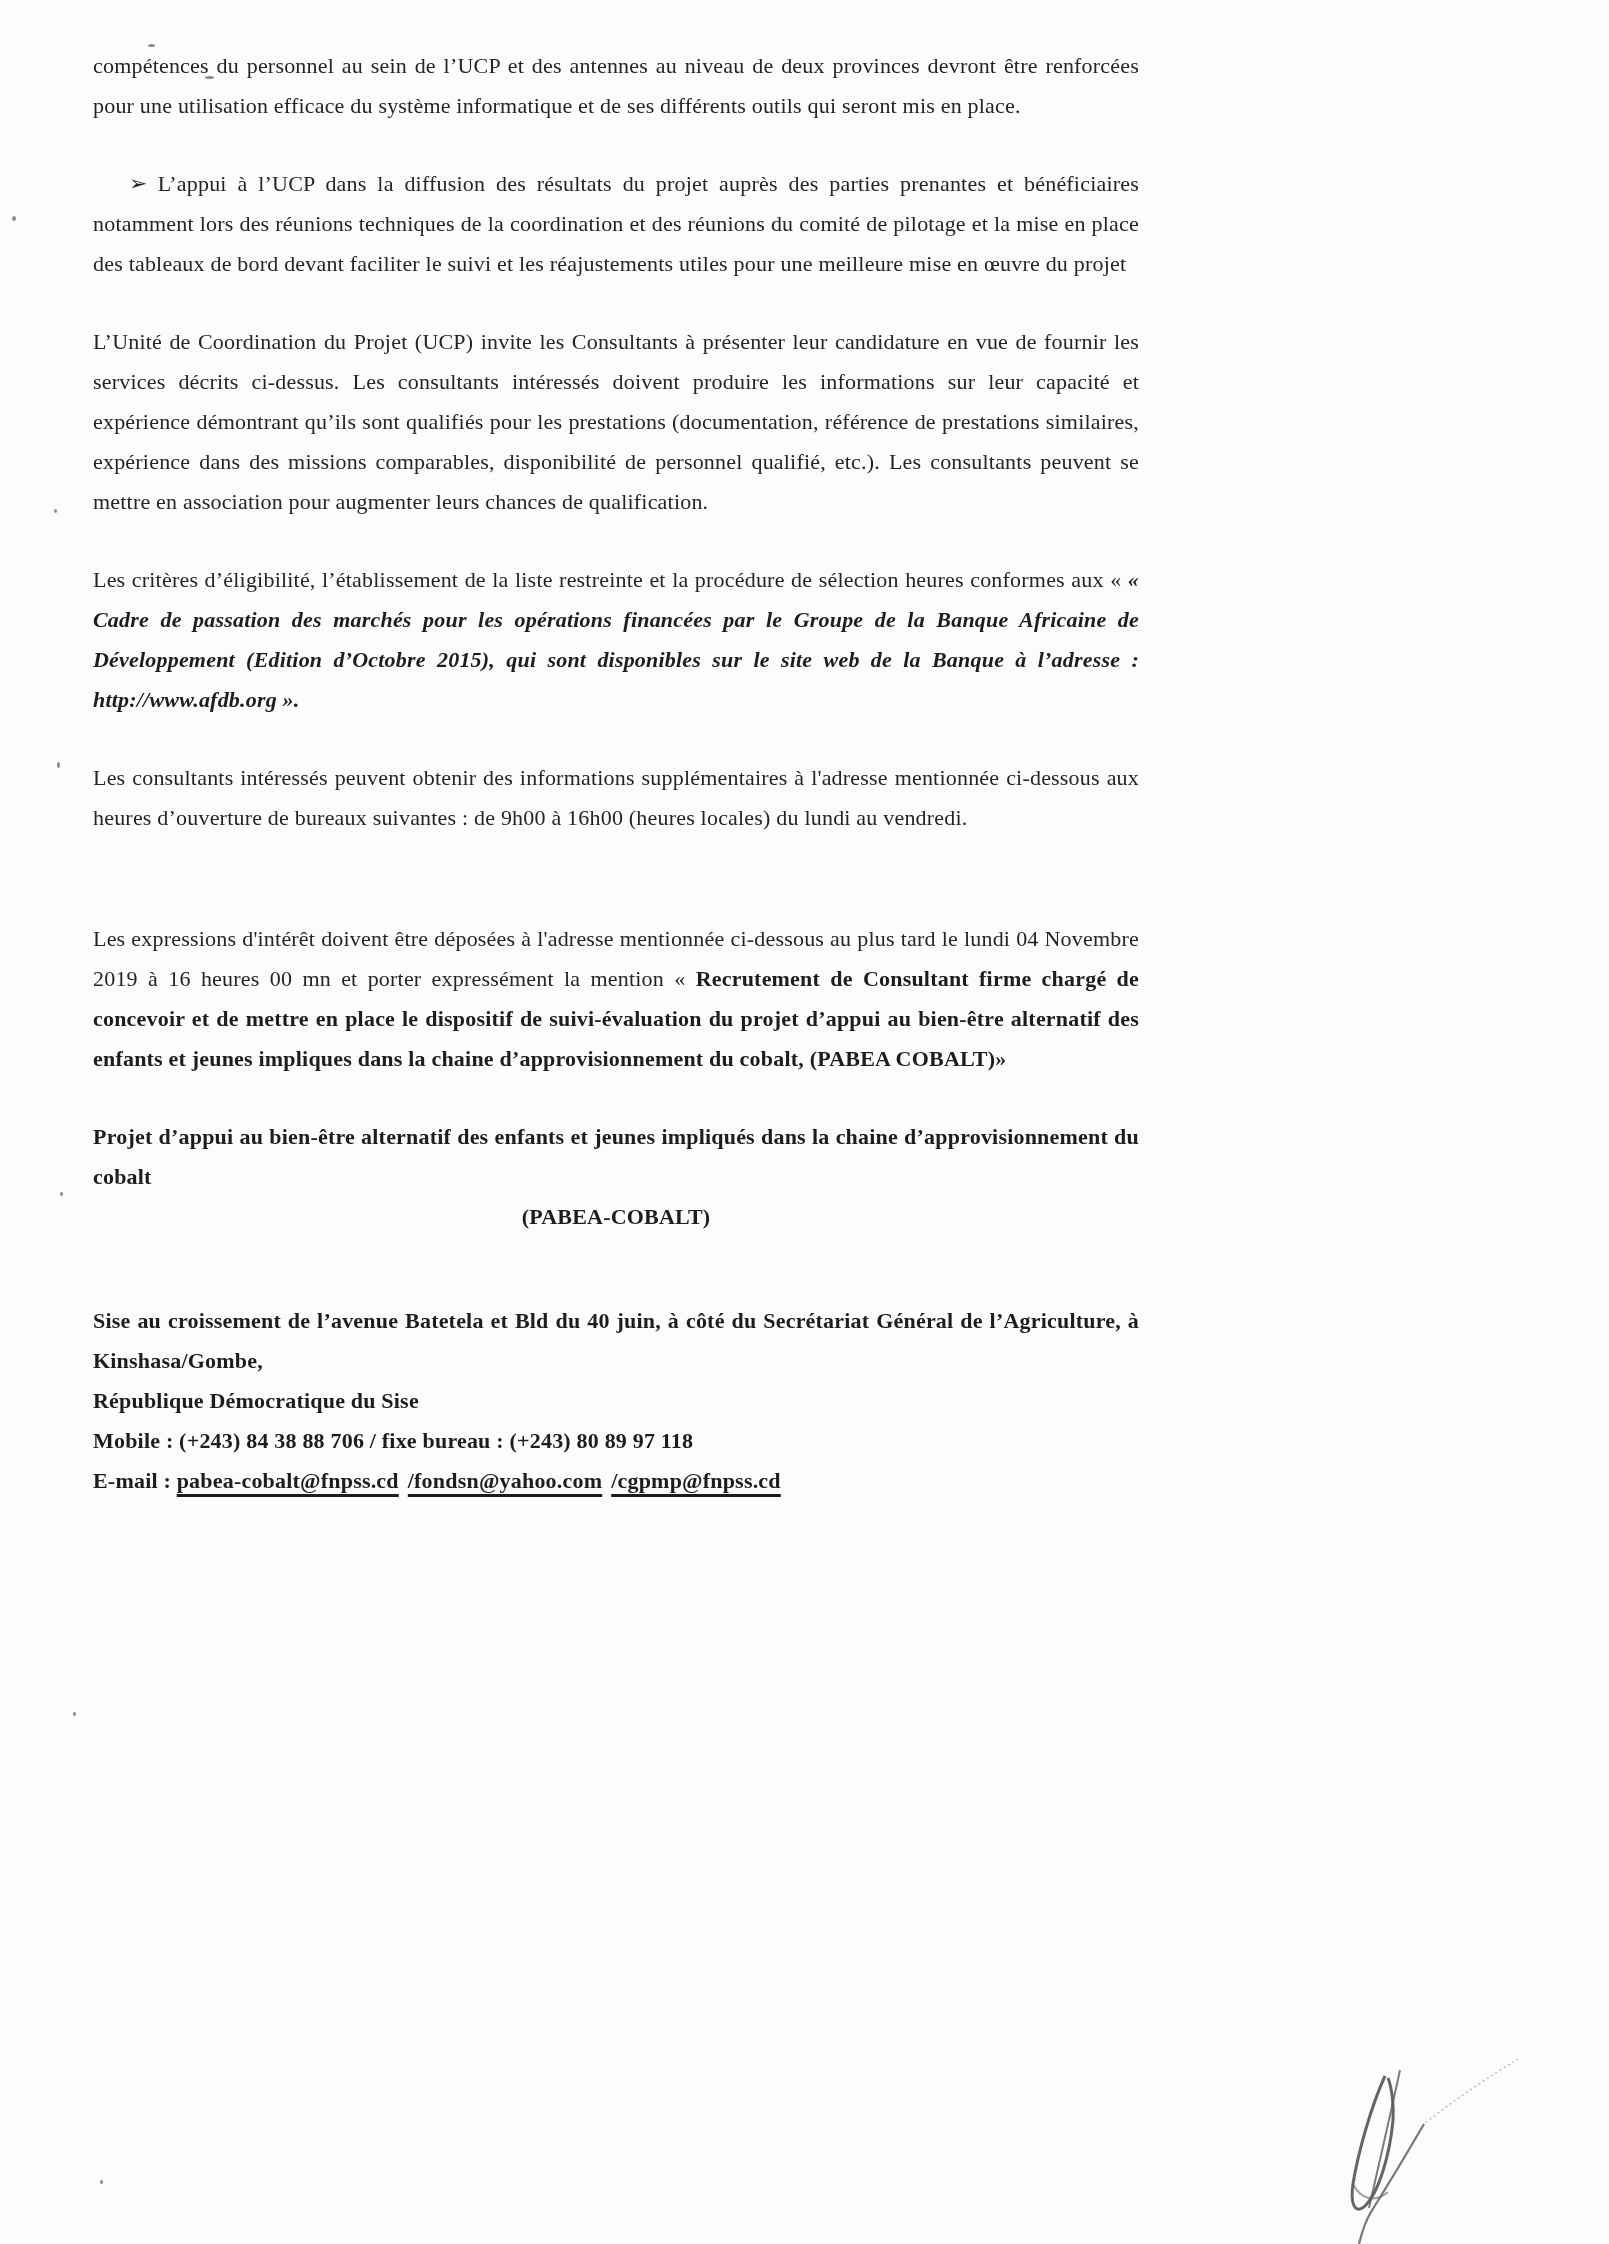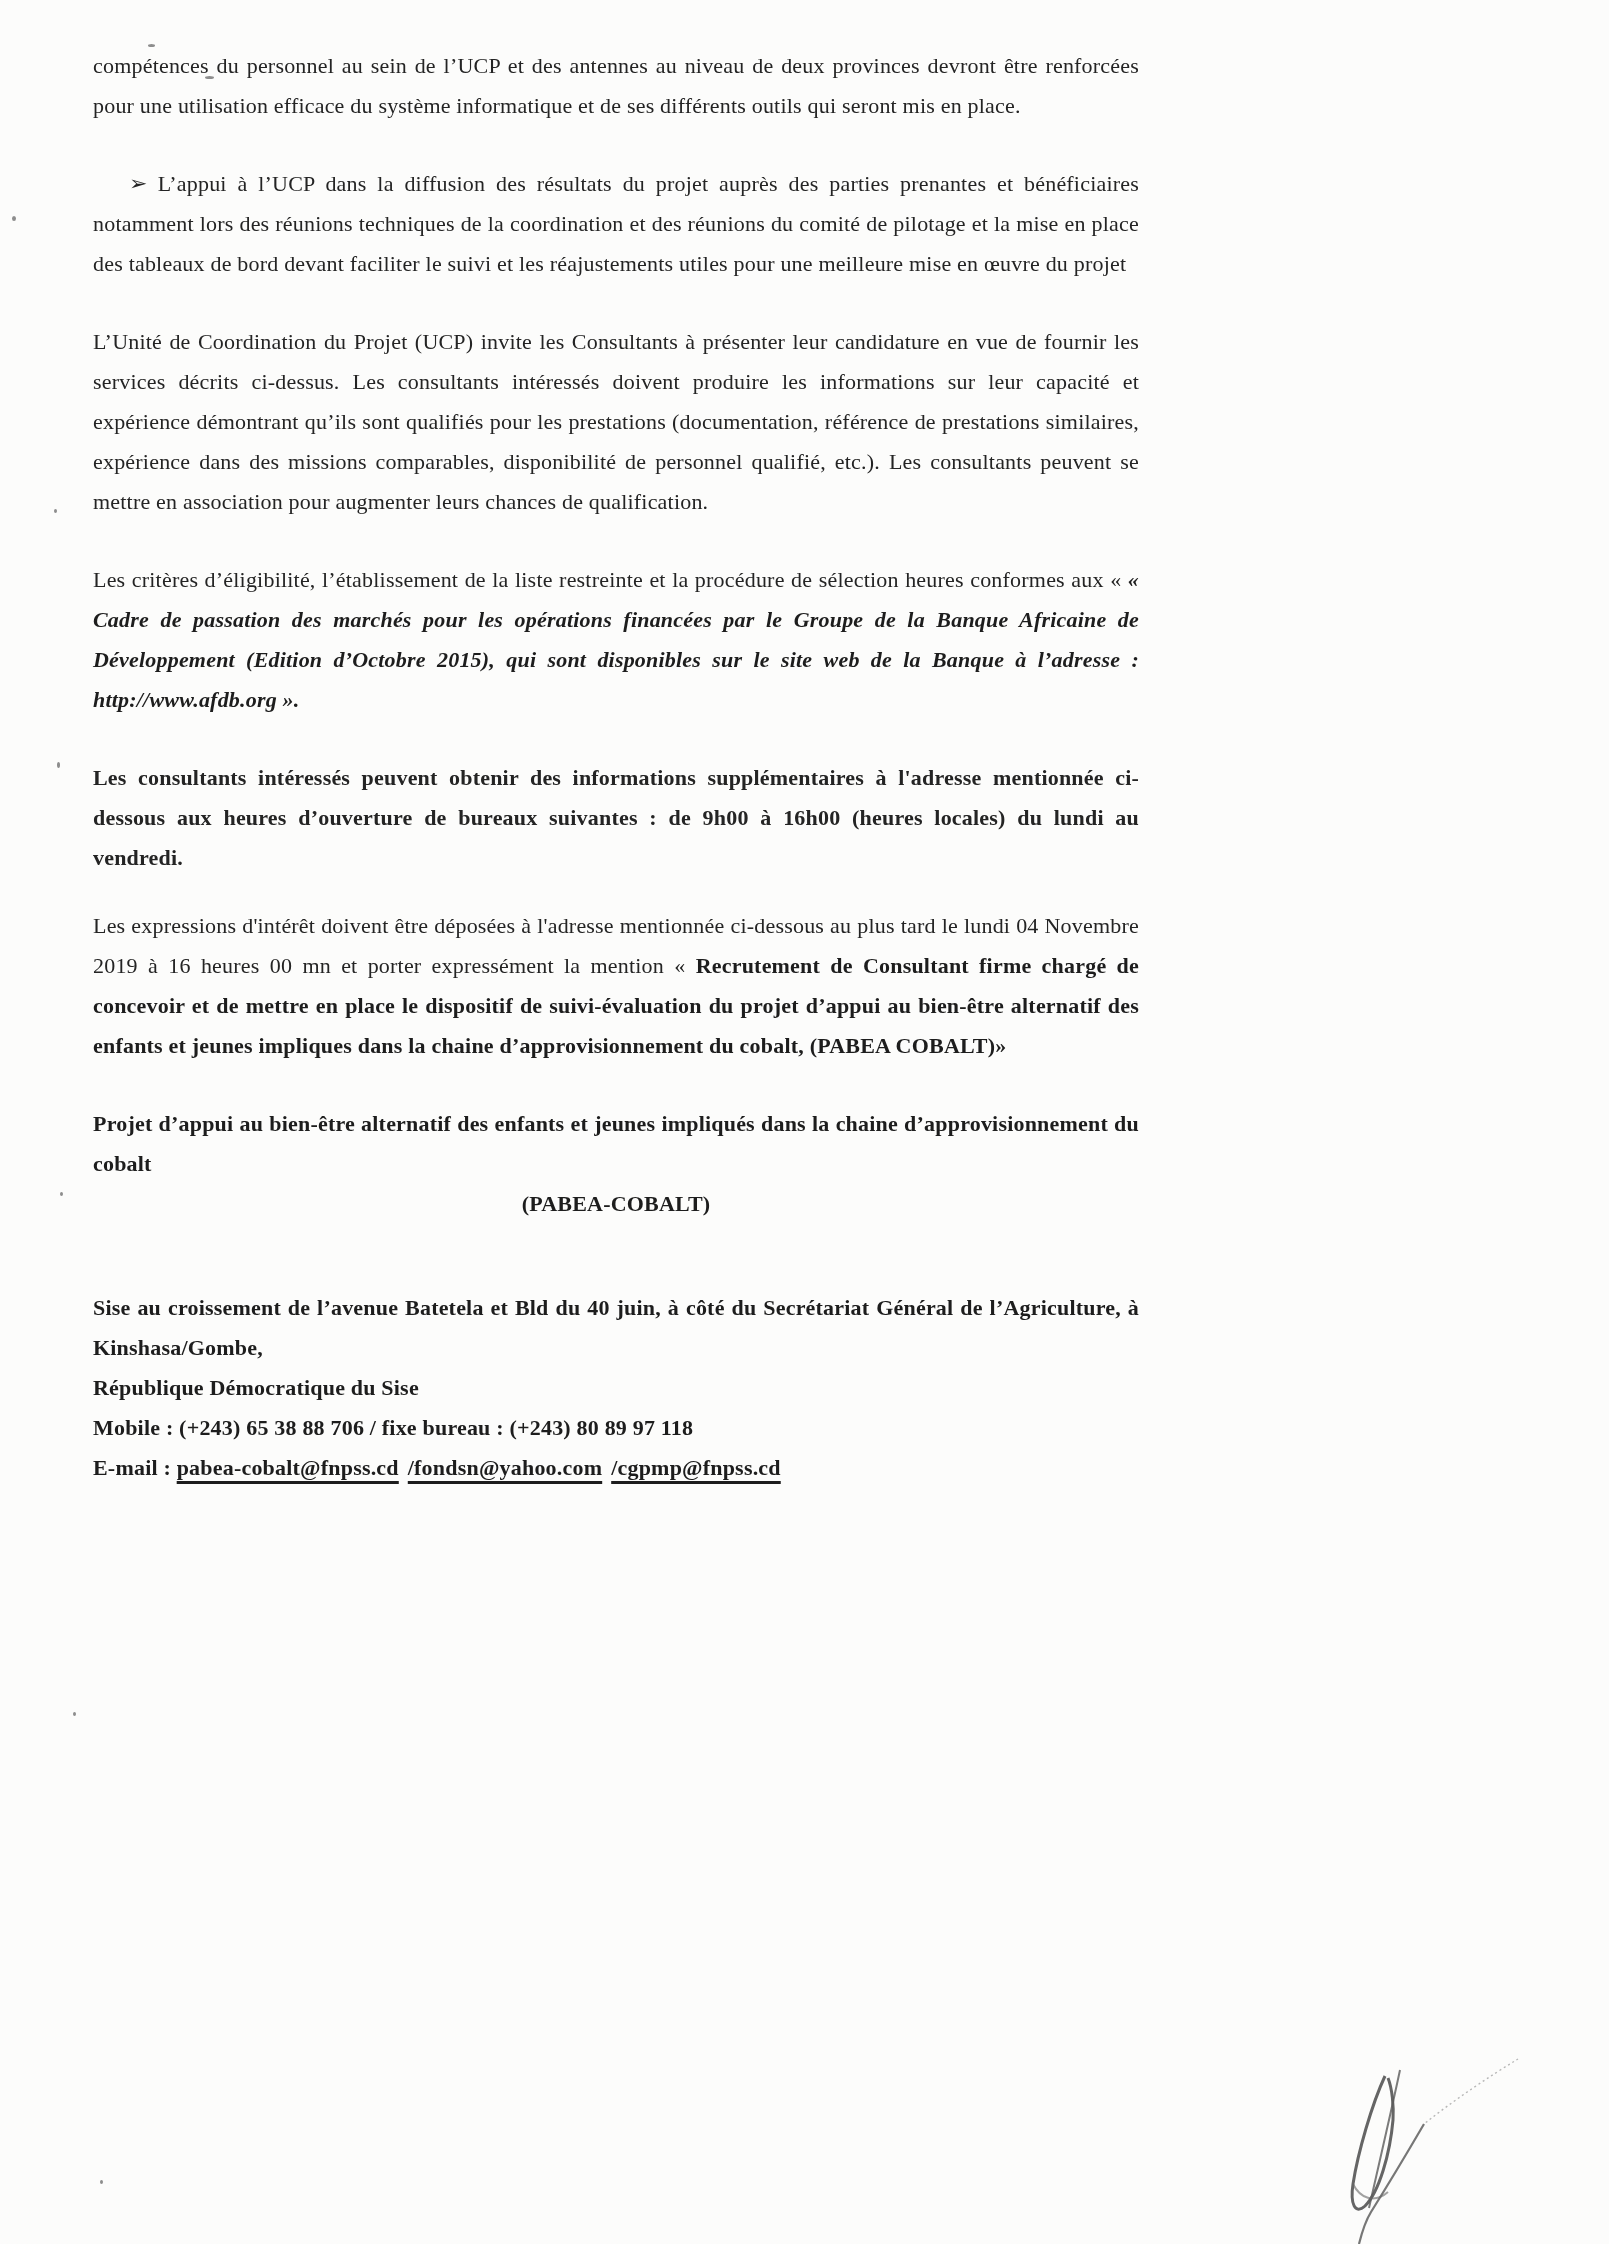--- a/index.html
+++ b/index.html
@@ -45,36 +45,36 @@
   <p class="para bullet-para">
     <span class="bullet-marker">➢</span><span>L’appui à l’UCP dans la diffusion des résultats du projet auprès des parties prenantes et bénéficiaires notamment lors des réunions techniques de la coordination et des réunions du comité de pilotage et la mise en place des tableaux de bord devant faciliter le suivi et les réajustements utiles pour une meilleure mise en œuvre du projet</span>
   </p>
 
   <p class="para">L’Unité de Coordination du Projet (UCP) invite les Consultants à présenter leur candidature en vue de fournir les services décrits ci-dessus. Les consultants intéressés doivent produire les informations sur leur capacité et expérience démontrant qu’ils sont qualifiés pour les prestations (documentation, référence de prestations similaires, expérience dans des missions comparables, disponibilité de personnel qualifié, etc.). Les consultants peuvent se mettre en association pour augmenter leurs chances de qualification.</p>
 
   <p class="para">
     <span>Les critères d’éligibilité, l’établissement de la liste restreinte et la procédure de sélection heures conformes aux « </span><span class="bi">« Cadre de passation des marchés pour les opérations financées par le Groupe de la Banque Africaine de Développement (Edition d’Octobre 2015), qui sont disponibles sur le site web de la Banque à l’adresse : http://www.afdb.org ».</span>
   </p>
 
-  <p class="para" style="margin-bottom:28px;font-weight:bold;">Les consultants intéressés peuvent obtenir des informations supplémentaires à l'adresse mentionnée ci-dessous aux heures d’ouverture de bureaux suivantes : de 9h00 à 16h00 (heures locales) du lundi au vendredi.</p>
+  <p class="para" style="margin-bottom:81px;">Les consultants intéressés peuvent obtenir des informations supplémentaires à l'adresse mentionnée ci-dessous aux heures d’ouverture de bureaux suivantes : de 9h00 à 16h00 (heures locales) du lundi au vendredi.</p>
 
   <p class="para">
     <span>Les expressions d'intérêt doivent être déposées à l'adresse mentionnée ci-dessous au plus tard le lundi 04 Novembre 2019 à 16 heures 00 mn et porter expressément la mention « </span><span class="b">Recrutement de Consultant firme chargé de concevoir et de mettre en place le dispositif de suivi-évaluation du projet d’appui au bien-être alternatif des enfants et jeunes impliques dans la chaine d’approvisionnement du cobalt, (PABEA COBALT)»</span>
   </p>
 
   <div class="title-gap">
     <p class="para b tight">Projet d’appui au bien-être alternatif des enfants et jeunes impliqués dans la chaine d’approvisionnement du cobalt</p>
     <p class="para b tight" style="text-align:center;">(PABEA-COBALT)</p>
   </div>
 
 
   <div>
     <p class="para b tight">Sise au croissement de l’avenue Batetela et Bld du 40 juin, à côté du Secrétariat Général de l’Agriculture, à Kinshasa/Gombe,</p>
     <p class="para b tight" style="text-align:left;">République Démocratique du Sise</p>
-    <p class="para b tight" style="text-align:left;">Mobile : (+243) 65 38 88 706 / fixe bureau : (+243) 80 89 97 118</p>
+    <p class="para b tight" style="text-align:left;">Mobile : (+243) 84 38 88 706 / fixe bureau : (+243) 80 89 97 118</p>
     <p class="para b tight" style="text-align:left;">
       <span>E-mail : </span><span class="email-link">pabea-cobalt@fnpss.cd</span><span class="sep"></span><span class="email-link">/fondsn@yahoo.com</span><span class="sep"></span><span class="email-link">/cgpmp@fnpss.cd</span>
     </p>
   </div>
 
 </div>
 
 <div class="speck" style="left:148px;top:44px;width:7px;height:3px;"></div>
 <div class="speck" style="left:205px;top:76px;width:9px;height:3px;"></div>
 <div class="speck" style="left:12px;top:216px;width:4px;height:5px;"></div>

